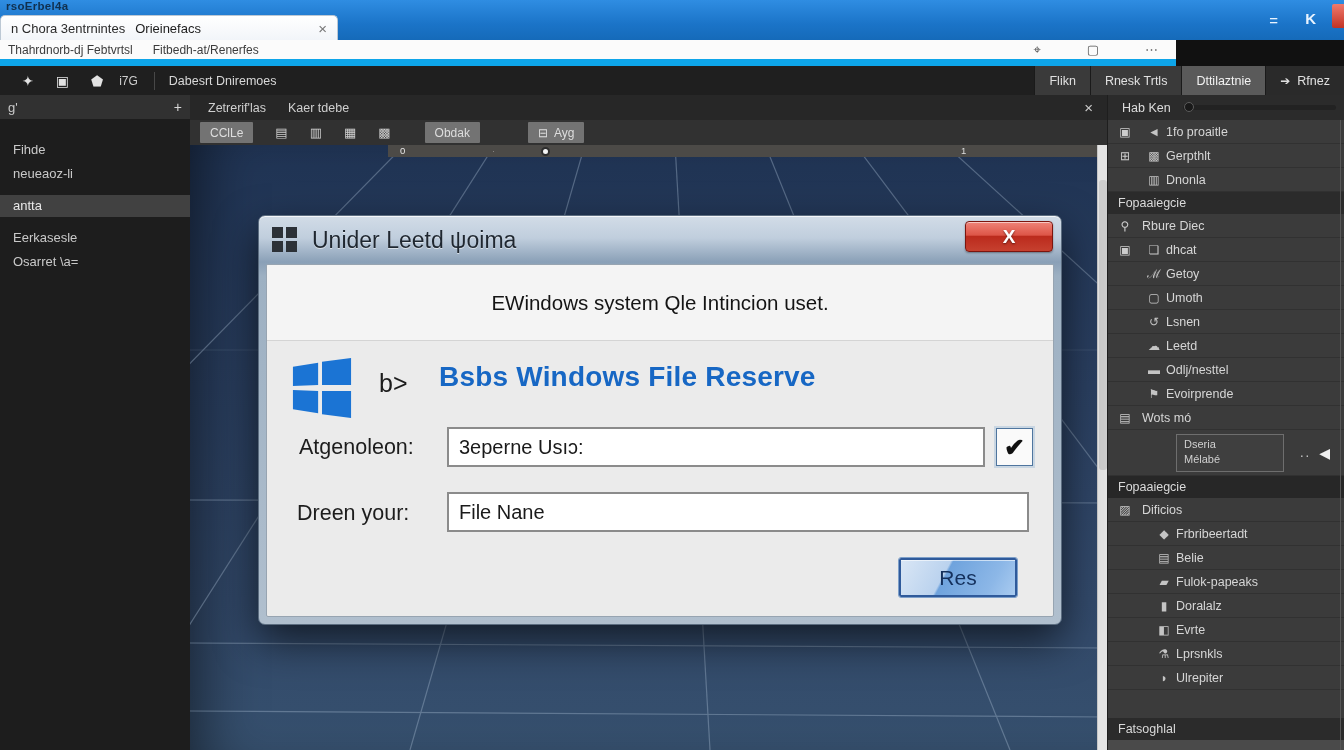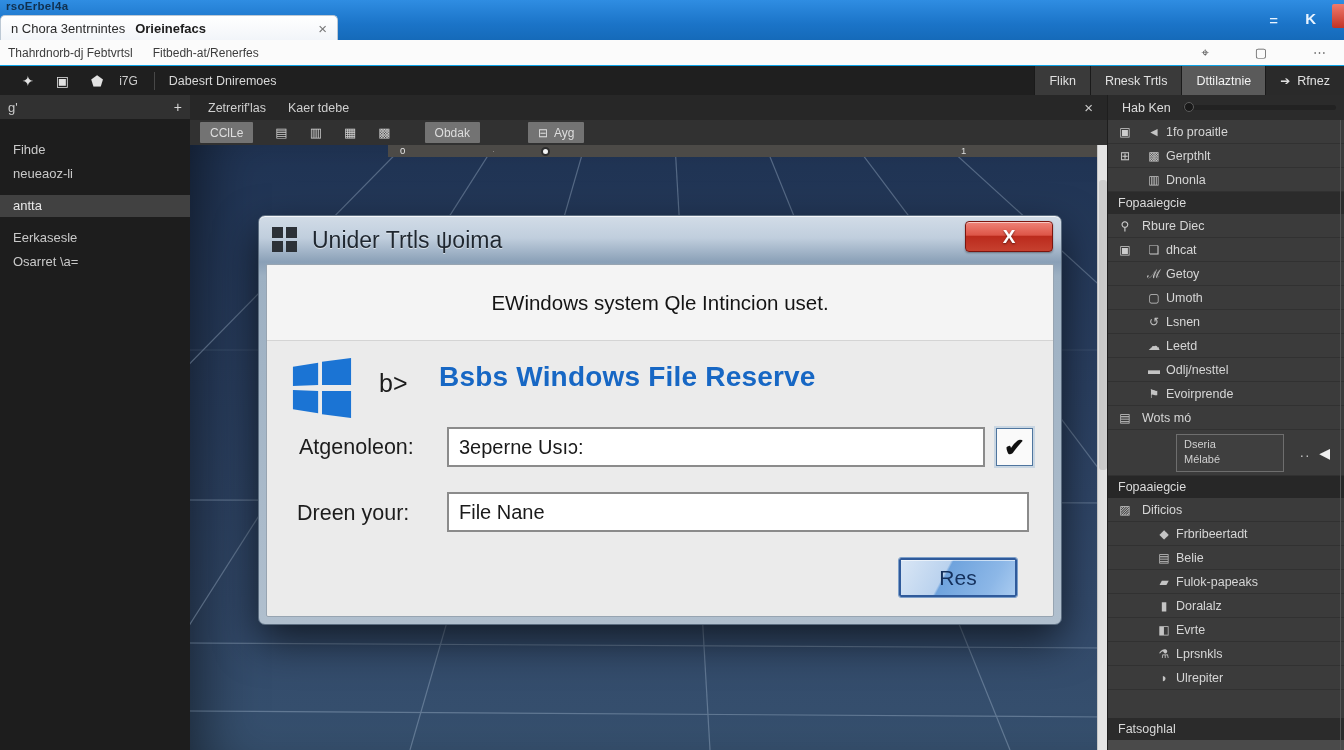--- a/index.html
+++ b/index.html
@@ -10,31 +10,31 @@
   
   #titlebar { position:absolute; left:0; top:0; width:1344px; height:40px;
     background:linear-gradient(180deg,#2f8de2 0%,#1b74c8 60%,#156ab9 100%); }
   #win-title { position:absolute; left:6px; top:0px; font-size:11.5px; color:#10304f;
     font-weight:bold; letter-spacing:.3px; }
   #browser-tab { position:absolute; left:0; top:15px; width:338px; height:25px;
     background:linear-gradient(180deg,#ffffff,#f2f5f9); border:1px solid #bcc8d4;
     border-bottom:none; border-radius:5px 5px 0 0; display:flex; align-items:center;
     padding:0 10px; }
   #browser-tab .t1 { font-size:13px; color:#2a2a2a; }
-  #browser-tab .t2 { font-size:13px; color:#1c1c1c; font-weight:bold; margin-left:10px; }
+  #browser-tab .t2 { font-size:13px; color:#1c1c1c; font-weight:normal; margin-left:10px; }
   #tab-close { margin-left:auto; font-size:15px; color:#777; cursor:default; }
   .win-ctl { position:absolute; color:#eaf4ff; font-size:15px; }
   #ctl-min { right:66px; top:12px; }
   #ctl-k { right:28px; top:10px; font-weight:bold; }
   #ctl-red { position:absolute; right:0px; top:4px; width:12px; height:24px;
     background:linear-gradient(180deg,#f07a6d,#c23325); border-radius:2px 0 0 2px; }
 
   
-  #addressbar { position:absolute; left:0; top:40px; width:1344px; height:26px;
-    background:#fbfbfb; border-bottom:1px solid #0ea5e9; display:flex;
+  #addressbar { position:absolute; left:0; top:40px; width:1176px; height:26px;
+    background:#fbfbfb; border-bottom:7px solid #0ea5e9; display:flex;
     align-items:center; padding:0 8px; }
   #addressbar .seg { font-size:12px; color:#3c3c3c; }
   #addressbar .seg+.seg { margin-left:20px; }
   #addressbar .icons { margin-left:auto; display:flex; gap:46px; align-items:center;
     color:#555; font-size:13px; padding-right:10px; }
 
   
   #darkbar { position:absolute; left:0; top:66px; width:1344px; height:29px;
     background:#1f1f1f; display:flex; align-items:center; color:#dcdcdc; }
   #darkbar .ic { font-size:14px; color:#e2e2e2; margin-left:22px; }
@@ -281,21 +281,21 @@
   </div>
 
   <div id="dialog">
     <div id="dlg-titlebar">
       <div id="dlg-winlogo">
         <div></div>
           <div></div>
           <div></div>
           <div></div>
       </div>
-      <span id="dlg-title">Unider Trtls ψoima</span>
+      <span id="dlg-title">Unider Leetd ψoima</span>
     </div>
     <div id="dlg-close">
       <span>X</span>
     </div>
     <div id="dlg-content">
       <div id="dlg-header">
         <span>EWindows system Qle Intincion uset.</span>
       </div>
       <svg id="dlg-logo" width="62" height="62" viewBox="0 0 64 64">
         <g fill="#1b74d4">

